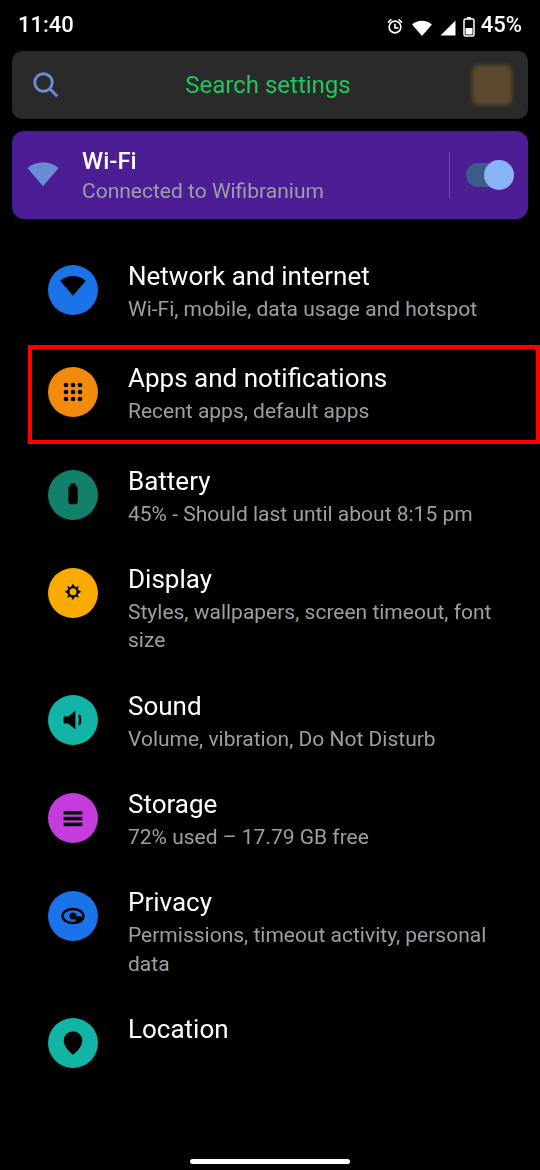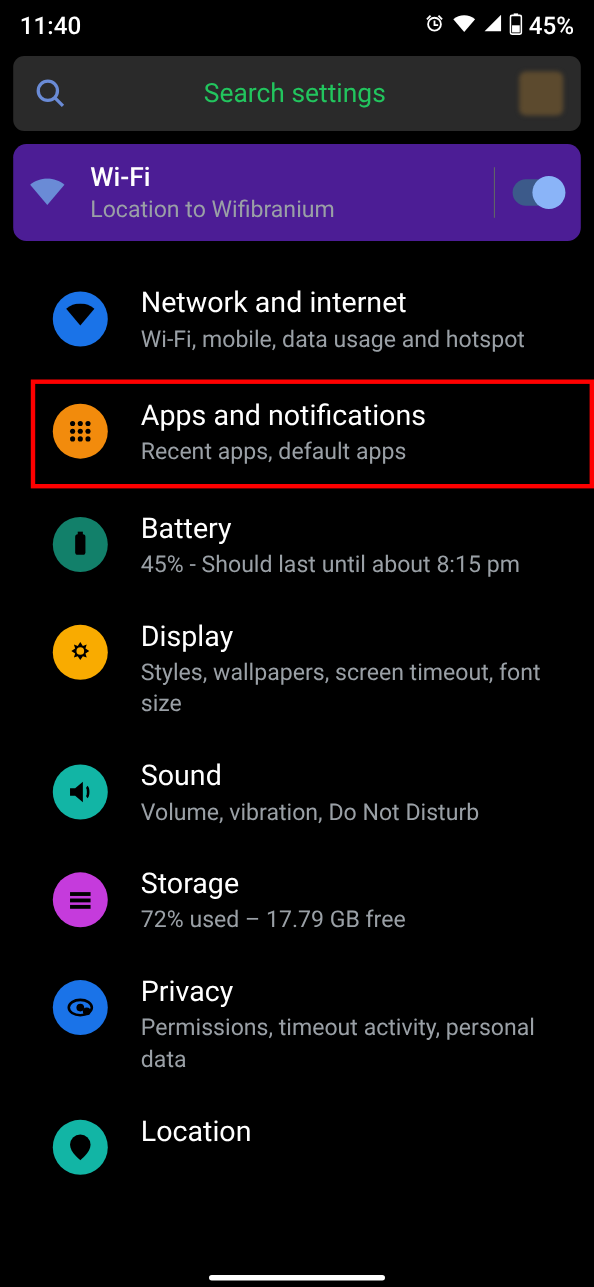--- a/index.html
+++ b/index.html
@@ -14,21 +14,21 @@
   }
   .statusbar {
     display: flex;
     justify-content: space-between;
     align-items: center;
     padding: 12px 18px 8px 18px;
     font-size: 22px;
     font-weight: 500;
     color: #fff;
   }
-  .status-right { display: flex; align-items: flex-start; gap: 6px; }
+  .status-right { display: flex; align-items: flex-end; gap: 6px; }
   .status-right svg { display: block; }
   .searchbar {
     margin: 6px 12px 12px 12px;
     background: #2a2a2a;
     border-radius: 10px;
     display: flex;
     align-items: center;
     padding: 14px 16px;
     gap: 18px;
   }
@@ -132,21 +132,21 @@
 </div>
 
 <div class="wificard">
   <div class="icon-slot">
     <svg width="34" height="26" viewBox="0 0 24 18" fill="#6a8bd6">
         <path d="M12 17 1 4c3-2.5 7-4 11-4s8 1.5 11 4L12 17z"></path>
       </svg>
   </div>
   <div class="txt">
     <div class="title">Wi-Fi</div>
-    <div class="sub">Location to Wifibranium</div>
+    <div class="sub">Connected to Wifibranium</div>
   </div>
   <div class="divider"></div>
   <div class="switch"></div>
 </div>
 
 <div class="list" id="list">
     <div class="row">
       <div class="iconcircle" style="background: rgb(26, 115, 232);">
         <svg width="28" height="28" viewBox="0 0 24 24">
           <path d="M12 17 1 4c3-2.5 7-4 11-4s8 1.5 11 4L12 17z" fill="#000"></path>

